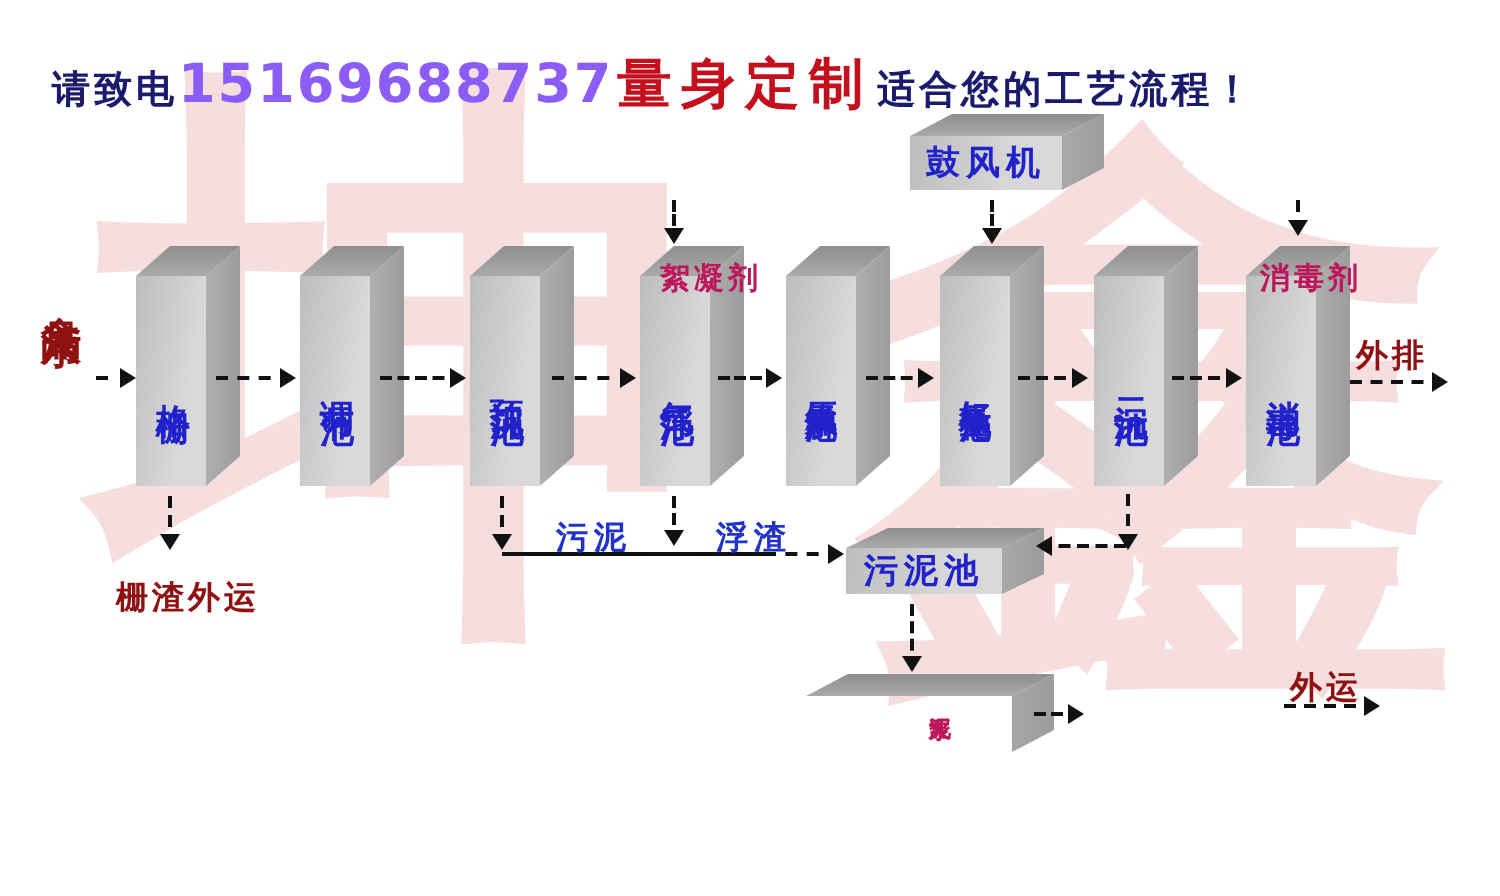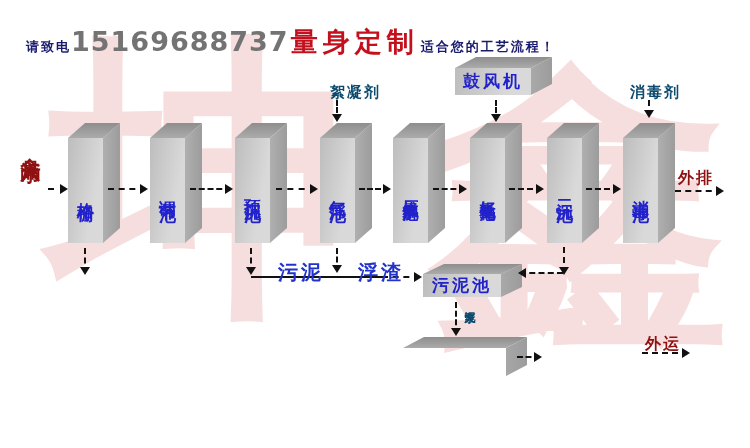--- a/index.html
+++ b/index.html
@@ -4,44 +4,44 @@
 <style>
   html,body{margin:0;padding:0;background:#fff;}
   #stage{position:relative;width:750px;height:448px;background:#ffffff;overflow:hidden;
          font-family:"DejaVu Sans","Liberation Sans",sans-serif;}
   
   .wm{position:absolute;z-index:0;color:#f7dede;font-weight:bold;font-size:300px;line-height:1;
       user-select:none;}
   
   .header{position:absolute;left:26px;top:8px;width:720px;display:flex;align-items:baseline;
           white-space:nowrap;z-index:3;}
-  .h-navy{color:#1b1b6e;font-weight:bold;font-size:13px;letter-spacing:2px;}
-  .h-red-big{color:#737373;font-weight:bold;font-size:27px;letter-spacing:1px;}
+  .h-navy{color:#1b1b6e;font-weight:bold;font-size:19px;letter-spacing:2px;}
+  .h-red-big{color:#8b5cf6;font-weight:bold;font-size:27px;letter-spacing:1px;}
   .h-red-big2{color:#c3101c;font-weight:bold;font-size:27px;letter-spacing:5px;margin:16px 2px;}
   
   .box3d{position:absolute;z-index:2;width:calc(var(--w) + var(--o));height:calc(var(--h) + var(--d));}
   .box3d .face-top{position:absolute;left:0;top:0;width:100%;height:var(--d);
       background:linear-gradient(to bottom,#8e8e8e,#ababab);
       clip-path:polygon(var(--o) 0,100% 0,var(--w) var(--d),0 var(--d));}
   .box3d .face-right{position:absolute;left:0;top:0;width:100%;height:100%;
       background:linear-gradient(to right,#d8d8d8,#9c9c9c);
       clip-path:polygon(var(--w) var(--d),100% 0,100% calc(100% - var(--d)),var(--w) 100%);}
   .box3d .face-front{position:absolute;left:0;top:var(--d);width:var(--w);height:var(--h);
       background:linear-gradient(100deg,#bdbdbd,#d9d9d9 70%);
       display:flex;align-items:center;justify-content:center;}
   .tank{--w:35px;--h:105px;--d:15px;--o:17px;}
   .tank .face-front{font-size:17px;font-weight:bold;color:#2222cc;}
   .vtext{writing-mode:vertical-rl;text-orientation:upright;letter-spacing:3px;line-height:1;}
   .vtight{letter-spacing:1px;font-size:16px;}
   .flat .face-front{font-size:17px;font-weight:bold;color:#2222cc;letter-spacing:3px;}
   
   .lbl{position:absolute;z-index:3;white-space:nowrap;font-weight:bold;}
   .red-lbl{color:#8f1111;}
-  .blue-lbl{color:#2233cc;font-size:20px;letter-spacing:3px;}
-  .teal-lbl{color:#0c4a6e;font-size:15px;letter-spacing:2px;}
+  .blue-lbl{color:#2233cc;font-size:16px;letter-spacing:3px;}
+  .teal-lbl{color:#be185d;font-size:15px;letter-spacing:2px;margin-top:47px;}
   .title{position:absolute;left:188px;top:390px;z-index:3;color:#a01212;font-weight:bold;
          font-size:25px;letter-spacing:15px;white-space:nowrap;}
   
   .harrow{position:absolute;z-index:2;height:0;border-top:2px dashed #111;}
   .harrow.right::after{content:'';position:absolute;right:-2px;top:-6px;width:0;height:0;
       border-left:8px solid #111;border-top:5px solid transparent;border-bottom:5px solid transparent;}
   .harrow.left::before{content:'';position:absolute;left:-2px;top:-6px;width:0;height:0;
       border-right:8px solid #111;border-top:5px solid transparent;border-bottom:5px solid transparent;}
   .hline{position:absolute;z-index:2;height:0;border-top:2px solid #111;}
   .varrow{position:absolute;z-index:2;width:0;border-left:2px dashed #111;}
@@ -128,20 +128,21 @@
     <div class="face-front">
       <span>鼓风机</span>
       </div>
   </div>
 
   <div class="lbl teal-lbl" style="left:330px;top:83px;">絮凝剂</div>
   <div class="lbl teal-lbl" style="left:630px;top:83px;">消毒剂</div>
 
   <div class="lbl red-lbl" style="left:678px;top:168px;font-size:16px;letter-spacing:2px;">外排</div>
 
+  <div class="lbl red-lbl" style="left:58px;top:289px;font-size:16px;letter-spacing:2px;">栅渣外运</div>
   <div class="lbl blue-lbl" style="left:278px;top:259px;">污泥</div>
   <div class="lbl blue-lbl" style="left:358px;top:259px;">浮渣</div>
   <div class="lbl teal-lbl vtext" style="left:464px;top:302px;font-size:11px;letter-spacing:1px;">泥浆泵</div>
   <div class="lbl red-lbl" style="left:645px;top:334px;font-size:16px;letter-spacing:2px;">外运</div>
 
   <div class="box3d flat" style="--w:78px;--h:23px;--d:10px;--o:21px;left:423px;top:264px;">
     <div class="face-right"></div>
     <div class="face-top"></div>
     <div class="face-front">
       <span>污泥池</span>

